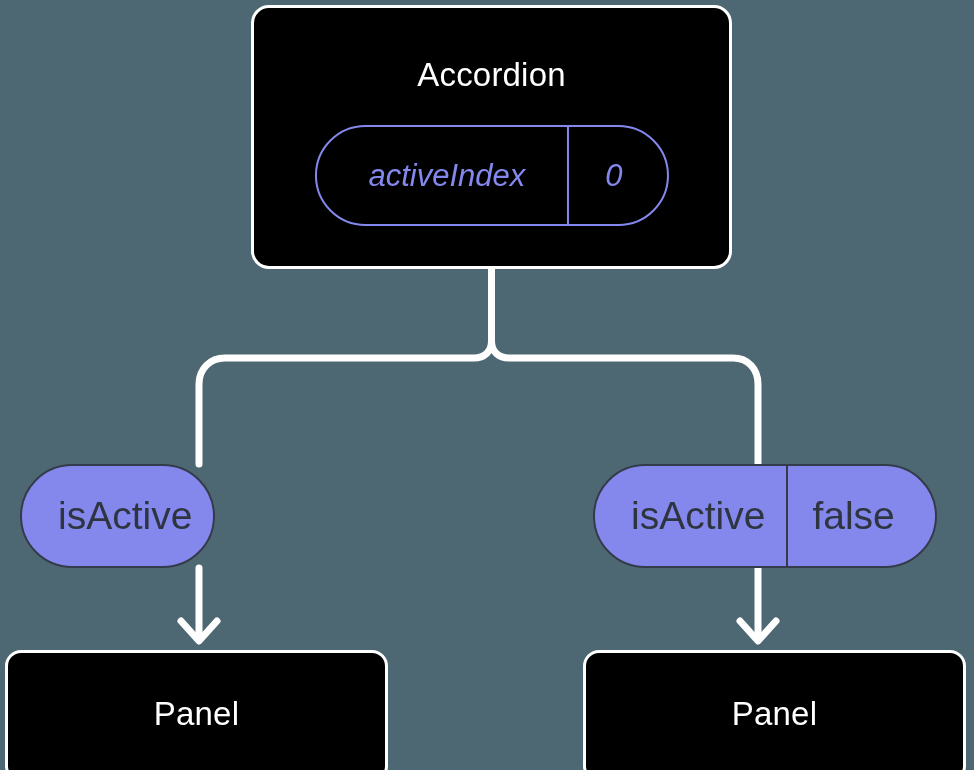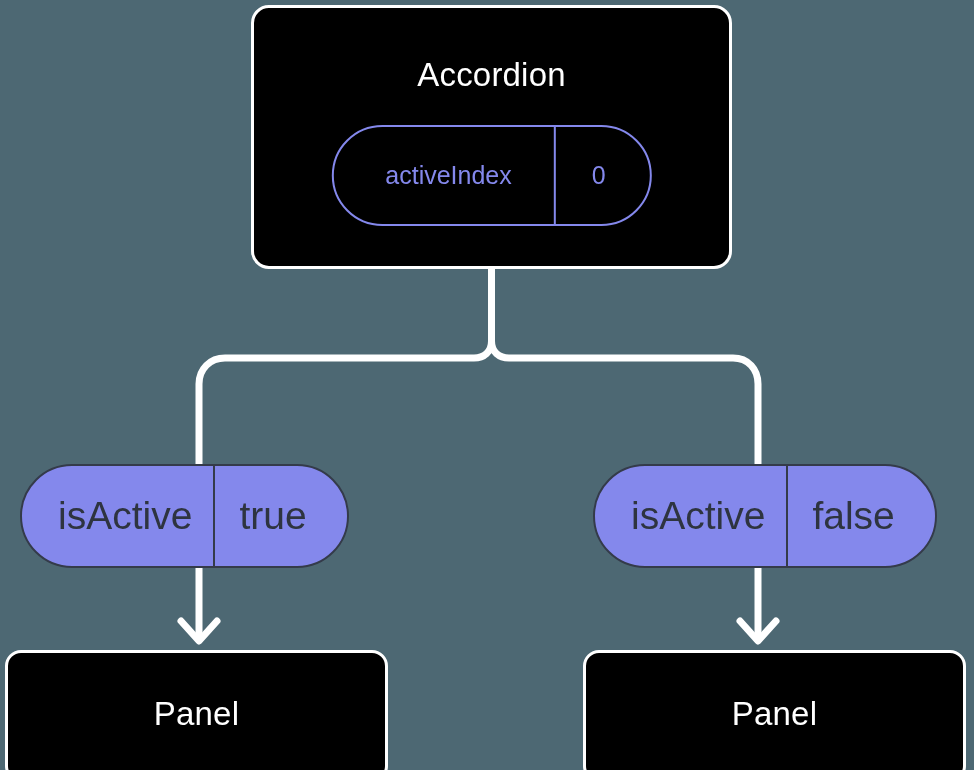--- a/index.html
+++ b/index.html
@@ -69,22 +69,23 @@
     border-radius: 52px;
     box-sizing: border-box;
     background: transparent;
   }
   .prop-pill-outline .pp-key,
   .prop-pill-outline .pp-val {
     display: flex;
     align-items: center;
     justify-content: center;
     color: #8488ec;
-    font-size: 25px;
+    font-size: 31px;
     white-space: nowrap;
+    font-style: italic;
   }
   .prop-pill-outline .pp-key {
     padding: 0 42px 0 52px;
   }
   .prop-pill-outline .pp-val {
     border-left: 2px solid #8488ec;
     padding: 0 44px 0 36px;
   }
 
   
@@ -155,21 +156,20 @@
     <div class="node-title">Accordion</div>
 
     <div class="prop-pill-outline">
       <div class="pp-key">activeIndex</div>
       <div class="pp-val">0</div>
     </div>
   </div>
 
   <div class="state-pill" id="pill-left">
     <div class="sp-key">isActive</div>
-    <div class="sp-val">true</div>
   </div>
 
   <div class="state-pill" id="pill-right">
     <div class="sp-key">isActive</div>
     <div class="sp-val">false</div>
   </div>
 
   <div class="node-box" id="panel-left">
     <div class="node-title">Panel</div>
   </div>

